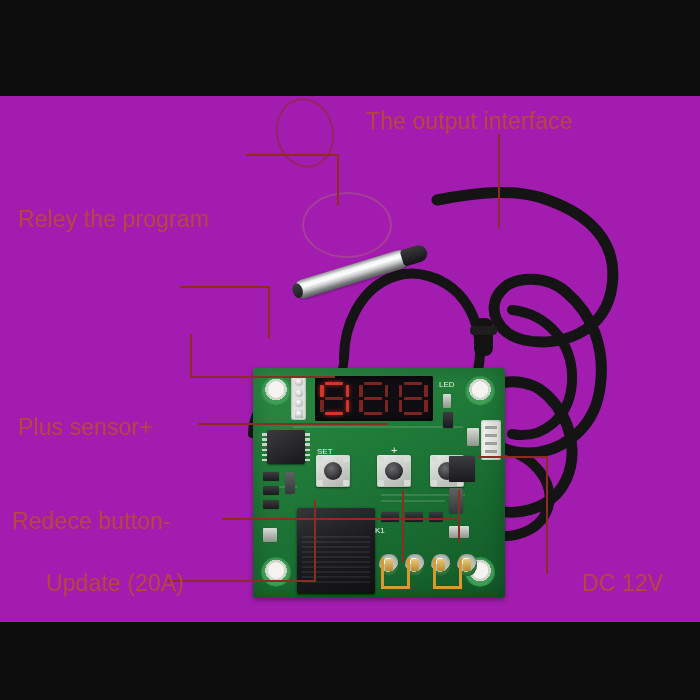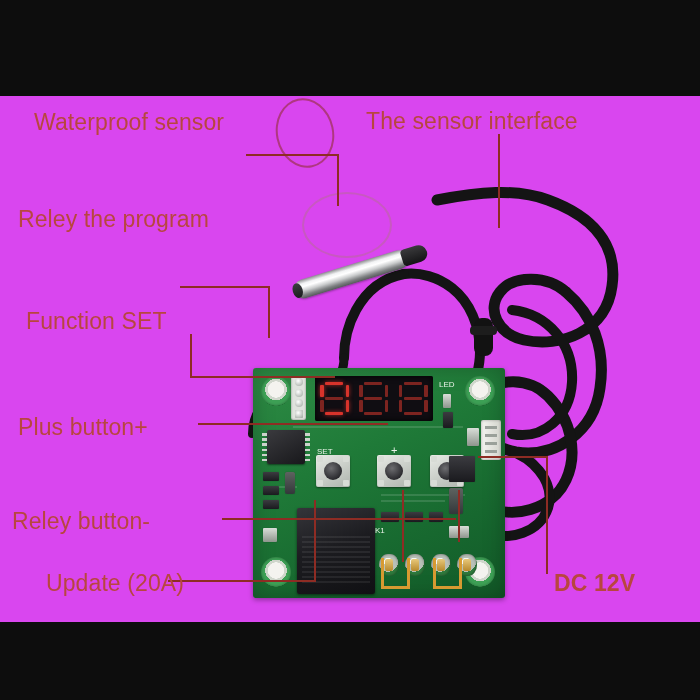--- a/index.html
+++ b/index.html
@@ -2,21 +2,21 @@
 <html><head>
 <meta charset="utf-8">
 <style>
   html,body{margin:0;padding:0;background:#000;}
   body{width:700px;height:700px;overflow:hidden;
        font-family:"Liberation Sans","DejaVu Sans",sans-serif;}
   #stage{position:relative;width:700px;height:700px;background:#0d0d0d;}
 
   
   #photo{position:absolute;left:0;top:96px;width:700px;height:526px;
-         background:#d946ef;overflow:hidden;}
+         background:#a21caf;overflow:hidden;}
   .band{position:absolute;left:0;width:700px;background:#0d0d0d;}
   #band-top{top:0;height:96px;}
   #band-bot{top:622px;height:78px;}
 
   
   .lbl{position:absolute;color:#b8463f;font-size:23px;line-height:1;
        white-space:nowrap;letter-spacing:.1px;}
 
   
   .ld{position:absolute;background:#8e2c24;}
@@ -317,30 +317,28 @@
 
     <div class="gd gdv" style="left:433px;top:462px;height:30px;"></div>
     <div class="gd gdv" style="left:459px;top:462px;height:30px;"></div>
     <div class="gd gdh" style="left:433px;top:490px;width:29px;"></div>
 
   </div>
 
   <div class="band" id="band-top"></div>
   <div class="band" id="band-bot"></div>
 
-  <div class="lbl" style="left:34px;top:111px;">Waterproof sensor</div>
-
-  <div class="lbl" style="left:366px;top:110px;">The sensor interface</div>
+
+  <div class="lbl" style="left:366px;top:110px;">The output interface</div>
 
   <div class="lbl" style="left:18px;top:208px;">Reley the program</div>
 
-  <div class="lbl" style="left:26px;top:310px;">Function SET</div>
-
-  <div class="lbl" style="left:18px;top:416px;">Plus button+</div>
-
-  <div class="lbl" style="left:12px;top:510px;">Reley button-</div>
+
+  <div class="lbl" style="left:18px;top:416px;">Plus sensor+</div>
+
+  <div class="lbl" style="left:12px;top:510px;">Redece button-</div>
 
   <div class="lbl" style="left:46px;top:572px;">Update (20A)</div>
 
 
-  <div class="lbl" style="left:554px;top:572px;font-weight:bold;">DC 12V</div>
+  <div class="lbl" style="left:582px;top:572px;">DC 12V</div>
 
 </div>
 
 </body></html>

